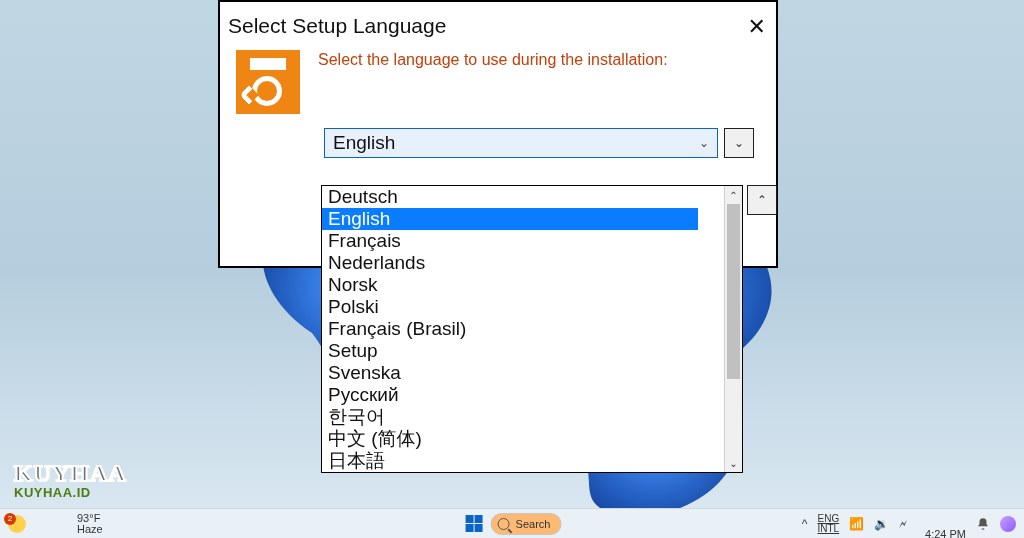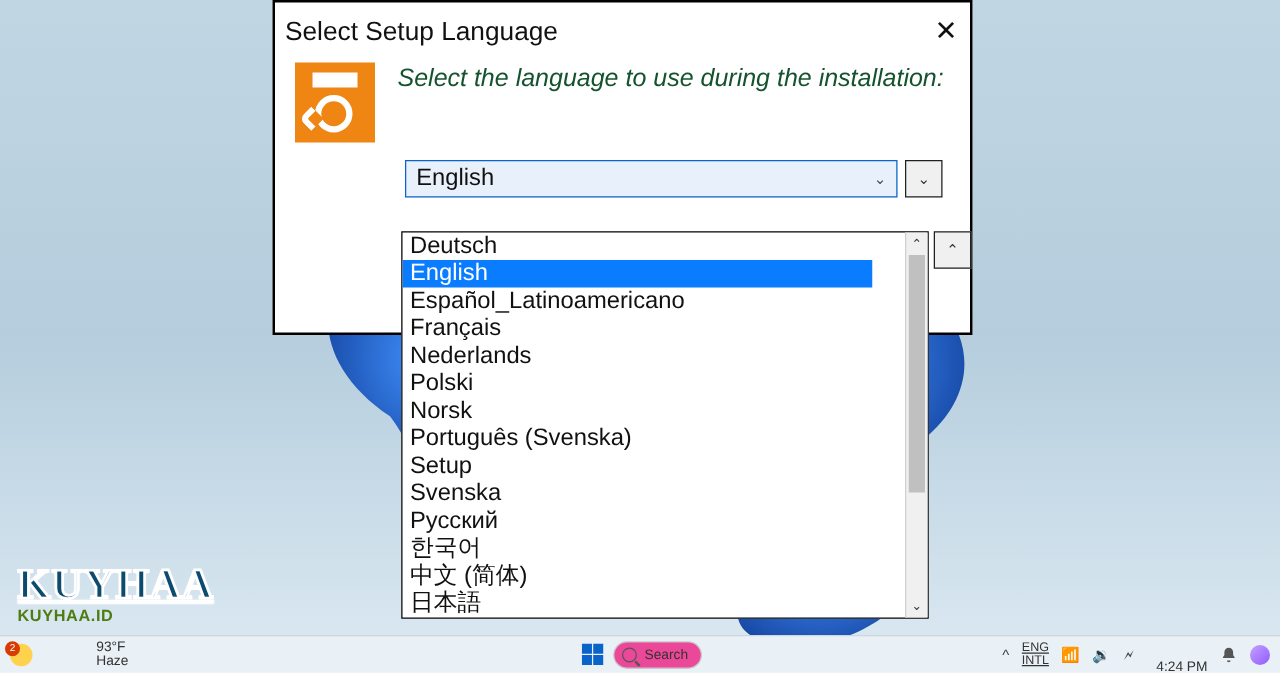--- a/index.html
+++ b/index.html
@@ -2,50 +2,50 @@
 <html><head>
 <meta charset="utf-8">
 <style>
   *{margin:0;padding:0;box-sizing:border-box;font-family:"Segoe UI",Tahoma,sans-serif;}
   body{width:1024px;height:538px;overflow:hidden;position:relative;background:linear-gradient(180deg,#c1d6e3 0%,#b5cddd 50%,#ddeaf3 100%);}
   
   .bloom{position:absolute;left:50%;top:60%;transform:translate(-50%,-50%);width:700px;height:500px;pointer-events:none;}
   .bloom svg{width:100%;height:100%;}
   
   .watermark{position:absolute;left:14px;bottom:38px;}
-  .watermark .big{font-family:Georgia,serif;font-weight:900;font-size:34px;letter-spacing:1px;color:#0c4a6e;-webkit-text-stroke:2px #fff;text-shadow:0 0 2px #fff;text-decoration:underline;}
+  .watermark .big{font-family:Georgia,serif;font-weight:900;font-size:24px;letter-spacing:1px;color:#737373;-webkit-text-stroke:2px #fff;text-shadow:0 0 2px #fff;}
   .watermark .small{font-family:Arial,sans-serif;font-weight:700;font-size:13px;color:#4d7c0f;letter-spacing:0.5px;margin-top:-2px;}
   
   .taskbar{position:absolute;left:0;right:0;bottom:0;height:30px;background:#e9f0f6;border-top:1px solid #cdd7de;display:flex;align-items:center;padding:0 8px;gap:8px;font-size:11px;color:#333;}
   .taskbar .left{display:flex;align-items:center;gap:6px;}
   .taskbar .center{position:absolute;left:50%;transform:translateX(-50%);display:flex;align-items:center;gap:6px;}
   .taskbar .right{margin-left:auto;display:flex;align-items:center;gap:10px;}
   .weather-icon{width:18px;height:18px;border-radius:50%;background:#ffd24d;position:relative;}
   .weather-icon .badge{position:absolute;left:-4px;top:-2px;width:12px;height:12px;border-radius:50%;background:#d83b01;color:#fff;font-size:8px;line-height:12px;text-align:center;}
   .weather-text{display:flex;flex-direction:column;line-height:11px;margin-left:45px;}
   .start-btn{width:22px;height:22px;display:grid;place-items:center;}
   .win-logo{display:grid;grid-template-columns:8px 8px;grid-template-rows:8px 8px;gap:1px;}
   .win-logo span{background:#0a63c9;}
-  .search-pill{display:flex;align-items:center;gap:6px;background:#ec4899;border:1px solid #c6c6c6;border-radius:14px;height:22px;padding:0 10px 0 6px;}
+  .search-pill{display:flex;align-items:center;gap:6px;background:#fdba74;border:1px solid #c6c6c6;border-radius:14px;height:22px;padding:0 10px 0 6px;}
   .search-pill .mag{width:12px;height:12px;border:1.6px solid #555;border-radius:50%;position:relative;}
   .search-pill .mag::after{content:"";position:absolute;width:5px;height:1.6px;background:#555;bottom:-3px;right:-4px;transform:rotate(45deg);}
   .tray-icon{font-size:12px;color:#444;}
   .lang-ind{display:flex;flex-direction:column;line-height:10px;font-size:10px;text-align:center;text-decoration:underline;}
   .clock{display:flex;flex-direction:column;line-height:11px;text-align:right;margin-top:32px;}
   
   .dialog{position:absolute;left:218px;top:0;width:560px;height:268px;background:#fff;border:2px solid #000;display:flex;flex-direction:column;}
-  .titlebar{height:36px;display:flex;align-items:flex-start;padding:12px 6px 0 8px;border-bottom:0;}
+  .titlebar{height:36px;display:flex;align-items:flex-end;padding:12px 6px 0 8px;border-bottom:0;}
   .titlebar h1{font-size:21px;font-weight:400;color:#111;}
   .titlebar .close{margin-left:auto;font-size:22px;line-height:1;color:#111;padding:0 4px;cursor:pointer;}
   .dialog-body{display:flex;padding:12px 16px 8px 16px;gap:18px;}
   .app-icon{width:64px;height:64px;background:#ef8512;position:relative;flex:0 0 64px;}
   .app-icon::before{content:"";position:absolute;left:14px;right:14px;top:8px;height:12px;background:#fff;}
   .app-icon .ring{position:absolute;left:16px;top:26px;width:30px;height:30px;border:5px solid #fff;border-radius:50%;}
   .app-icon .tail{position:absolute;left:6px;top:38px;width:14px;height:14px;background:#ef8512;border-left:5px solid #fff;border-bottom:5px solid #fff;transform:rotate(45deg);border-radius:0 0 0 6px;}
-  .prompt{font-size:20px;color:#14532d;line-height:1.3;font-style:italic;}
+  .prompt{font-size:16px;color:#c2410c;line-height:1.3;}
   .combo-row{display:flex;gap:6px;padding:6px 22px 0 0;margin-left:104px;}
   .combo{flex:1;height:30px;border:1.5px solid #0a63c9;background:#e8f1fb;display:flex;align-items:center;padding:0 8px;font-size:19px;color:#111;position:relative;}
   .combo .chev{margin-left:auto;font-size:12px;color:#4a4a4a;}
   .side-btn{width:30px;height:30px;border:1.5px solid #202020;background:#f0f0f0;display:grid;place-items:center;font-size:12px;color:#333;}
   
   .dropdown{position:absolute;left:321px;top:185px;width:422px;background:#fff;border:1px solid #000;display:flex;gap:26px;}
   .dropdown ul{list-style:none;flex:1;max-height:336px;overflow:hidden;}
   .dropdown li{padding:0 6px;font-size:19px;line-height:22px;color:#111;white-space:nowrap;}
   .dropdown li.selected{background:#0a7cff;color:#fff;}
   .dd-scroll{width:18px;background:#f0f0f0;border-left:1px solid #d0d0d0;display:flex;flex-direction:column;}
@@ -114,26 +114,25 @@
 <div class="side-col">
   <div class="side-btn">
       <span>⌃</span>
     </div>
 </div>
 
 <div class="dropdown">
   <ul id="dd-list">
       <li>Deutsch</li>
       <li class="selected">English</li>
-      <li>Español_Latinoamericano</li>
       <li>Français</li>
       <li>Nederlands</li>
+      <li>Norsk</li>
       <li>Polski</li>
-      <li>Norsk</li>
-      <li>Português (Svenska)</li>
+      <li>Français (Brasil)</li>
       <li>Setup</li>
       <li>Svenska</li>
       <li>Русский</li>
       <li>한국어</li>
       <li>中文 (简体)</li>
       <li>日本語</li>
     </ul>
   <div class="dd-scroll">
     <div class="arrow">⌃</div>
     <div class="track">

